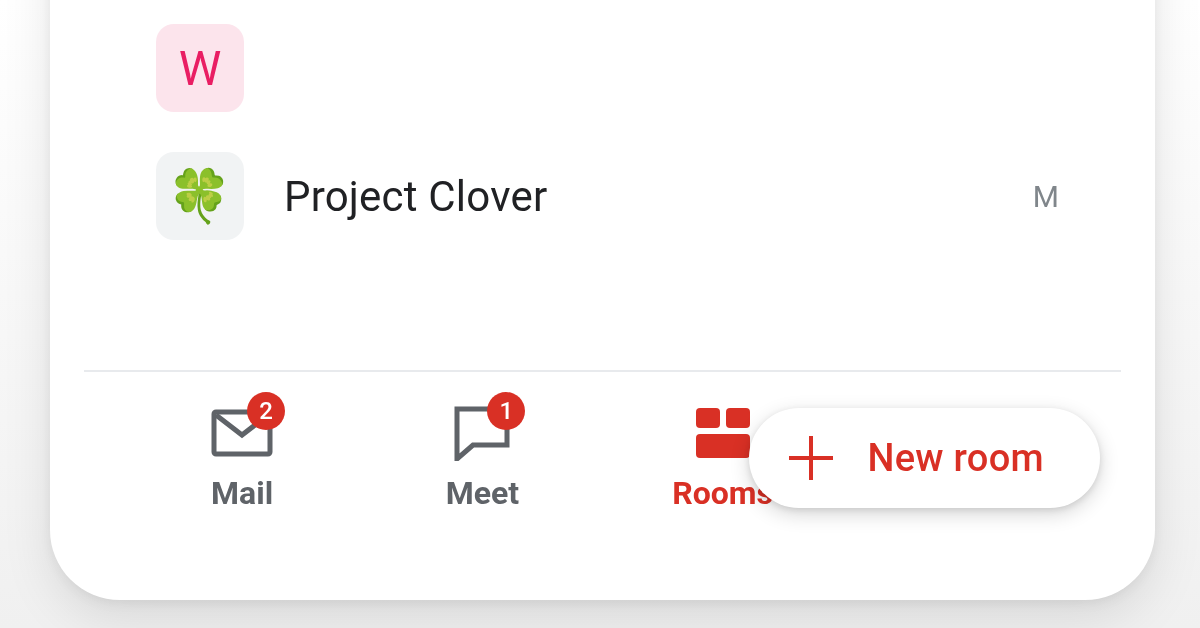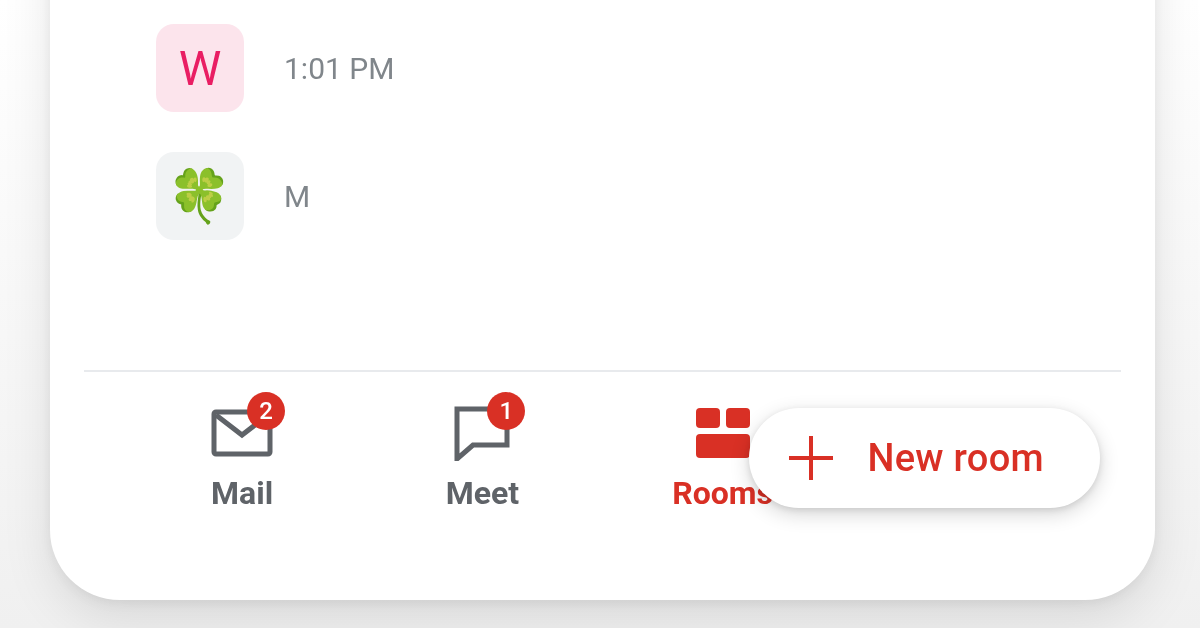--- a/index.html
+++ b/index.html
@@ -173,27 +173,27 @@
 
 <div class="phone">
   <div class="screen">
 
     <div class="list">
 
       <div class="list-item">
         <div class="avatar avatar-w">
           <span>W</span>
         </div>
-        <div class="item-time">1:01 PM</div>
       </div>
 
       <div class="list-item">
         <div class="avatar avatar-clover">
           <span>🍀</span>
         </div>
+        <div class="item-title">Project Clover</div>
         <div class="item-time">M</div>
       </div>
 
     </div>
 
     <div class="divider"></div>
 
     <div class="bottom-nav">
 
       <div class="nav-item">

